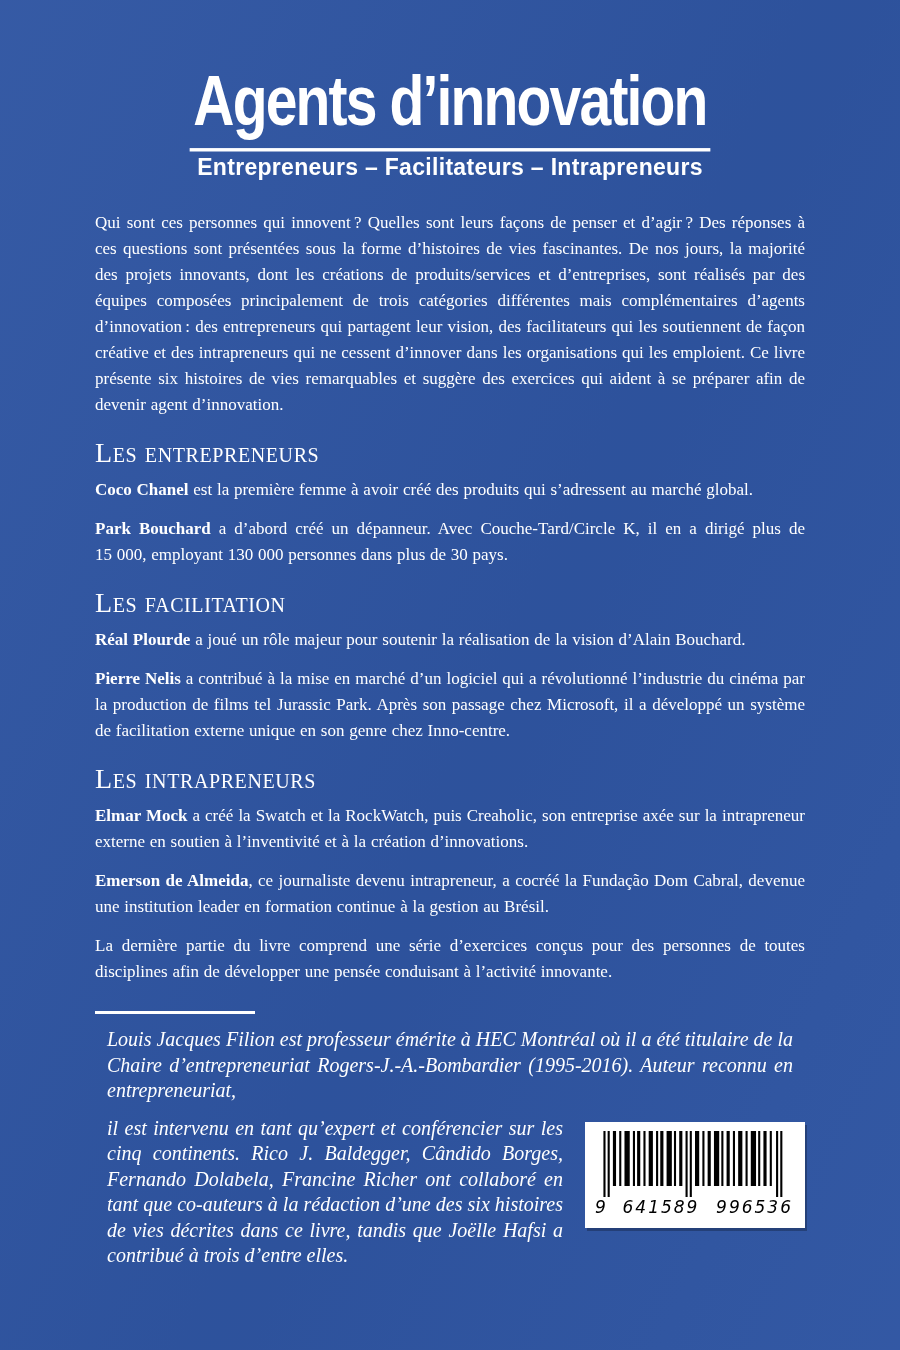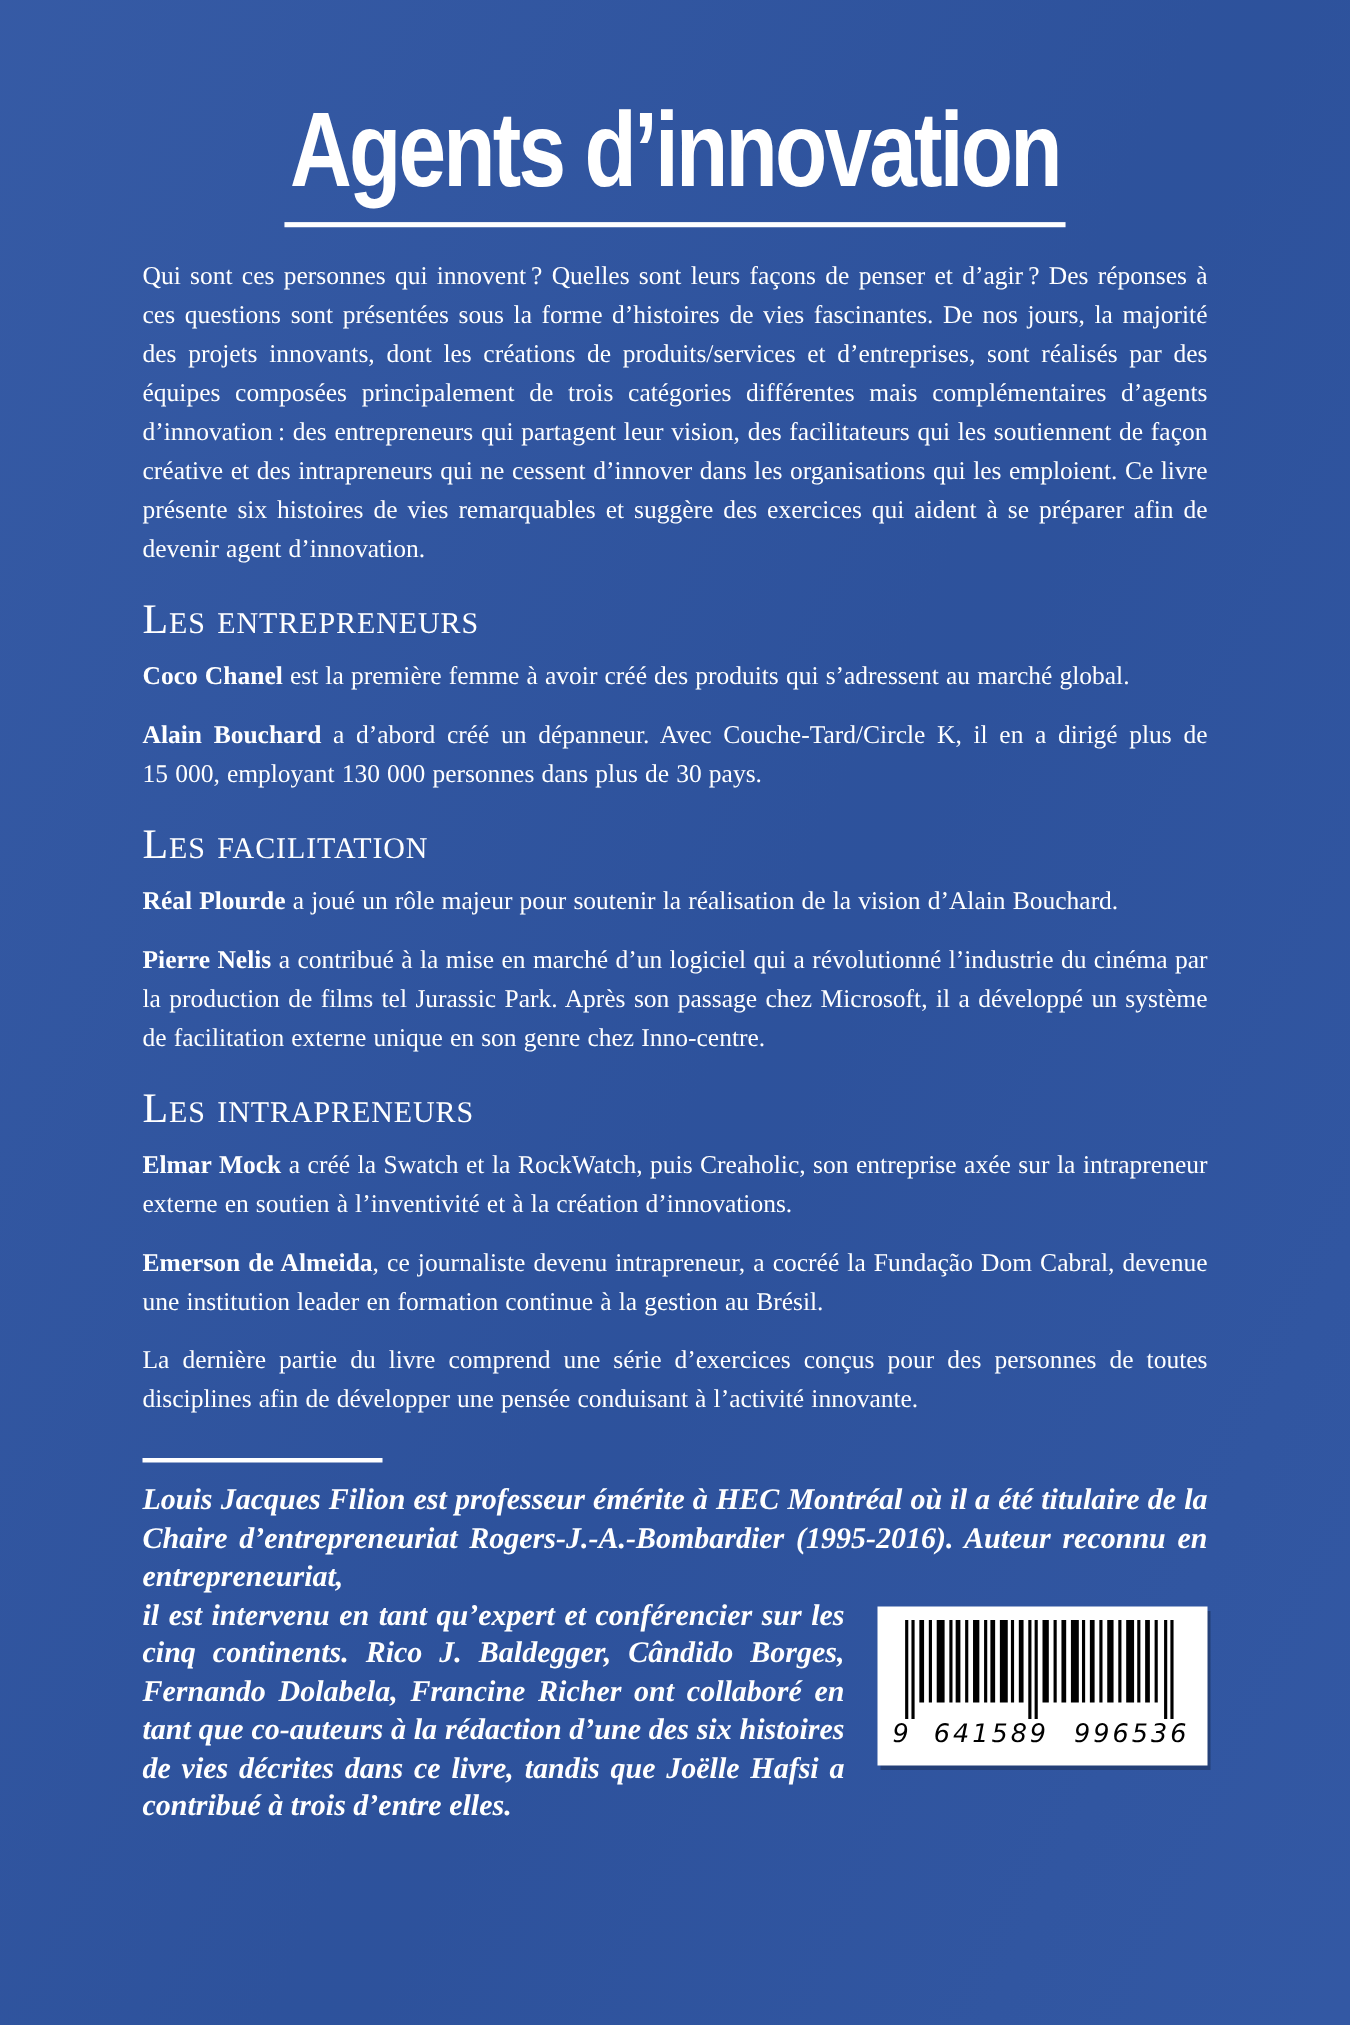--- a/index.html
+++ b/index.html
@@ -62,21 +62,21 @@
     line-height:26px;
     margin:22px 0 11px 0;
   }
   
   .divider{
     width:160px;height:0;
     border-top:3px solid #ffffff;
     margin:26px 0 13px 0;
   }
   .bio{font-style:italic;font-size:20px;line-height:25.5px;}
-  .bio p{margin:0;text-align:justify;hyphens:auto;font-weight:bold;}
+  .bio p{margin:12px;text-align:justify;hyphens:auto;}
   .bio .bio-wrap{margin-top:0;}
   
   .barcode-box{
     float:right;
     width:220px;height:106px;
     background:#ffffff;
     margin:6px 0 4px 22px;
     box-sizing:border-box;
     padding:9px 10px 5px 10px;
     box-shadow:2px 3px 0 rgba(0,0,0,0.25);
@@ -96,30 +96,31 @@
   }
   .digits-row .d-lead{letter-spacing:0;}
 </style>
 </head>
 <body>
 
 <div class="cover">
 
   <header class="masthead">
     <h1 class="title">Agents d’innovation</h1>
+    <h2 class="subtitle">Entrepreneurs – Facilitateurs – Intrapreneurs</h2>
   </header>
 
   <main>
 
     <p class="body-text intro">Qui sont ces personnes qui innovent ? Quelles sont leurs façons de penser et d’agir ? Des réponses à ces questions sont présentées sous la forme d’histoires de vies fascinantes. De nos jours, la majorité des projets innovants, dont les créations de produits/services et d’entreprises, sont réalisés par des équipes composées principalement de trois catégories différentes mais complémentaires d’agents d’innovation : des entrepreneurs qui partagent leur vision, des facilitateurs qui les soutiennent de façon créative et des intrapreneurs qui ne cessent d’innover dans les organisations qui les emploient. Ce livre présente six histoires de vies remarquables et suggère des exercices qui aident à se préparer afin de devenir agent d’innovation.</p>
 
     <section>
       <h3 class="section-heading">Les entrepreneurs</h3>
       <p class="body-text"><strong class="lead">Coco Chanel</strong><span> est la première femme à avoir créé des produits qui s’adressent au marché global.</span></p>
-      <p class="body-text"><strong class="lead">Alain Bouchard</strong><span> a d’abord créé un dépanneur. Avec Couche-Tard/Circle K, il en a dirigé plus de 15&nbsp;000, employant 130&nbsp;000 personnes dans plus de 30 pays.</span></p>
+      <p class="body-text"><strong class="lead">Park Bouchard</strong><span> a d’abord créé un dépanneur. Avec Couche-Tard/Circle K, il en a dirigé plus de 15&nbsp;000, employant 130&nbsp;000 personnes dans plus de 30 pays.</span></p>
     </section>
 
     <section>
       <h3 class="section-heading">Les facilitation</h3>
       <p class="body-text"><strong class="lead">Réal Plourde</strong><span> a joué un rôle majeur pour soutenir la réalisation de la vision d’Alain Bouchard.</span></p>
       <p class="body-text"><strong class="lead">Pierre Nelis</strong><span> a contribué à la mise en marché d’un logiciel qui a révolutionné l’industrie du cinéma par la production de films tel Jurassic Park. Après son passage chez Microsoft, il a développé un système de facilitation externe unique en son genre chez Inno-centre.</span></p>
     </section>
 
     <section>
       <h3 class="section-heading">Les intrapreneurs</h3>

